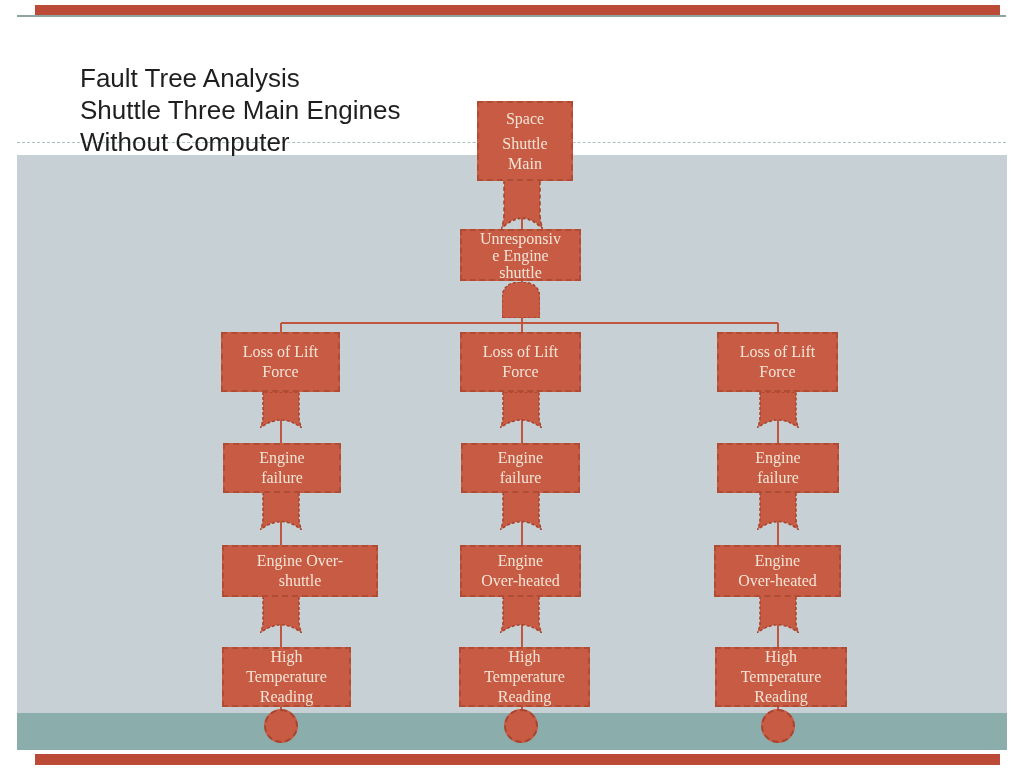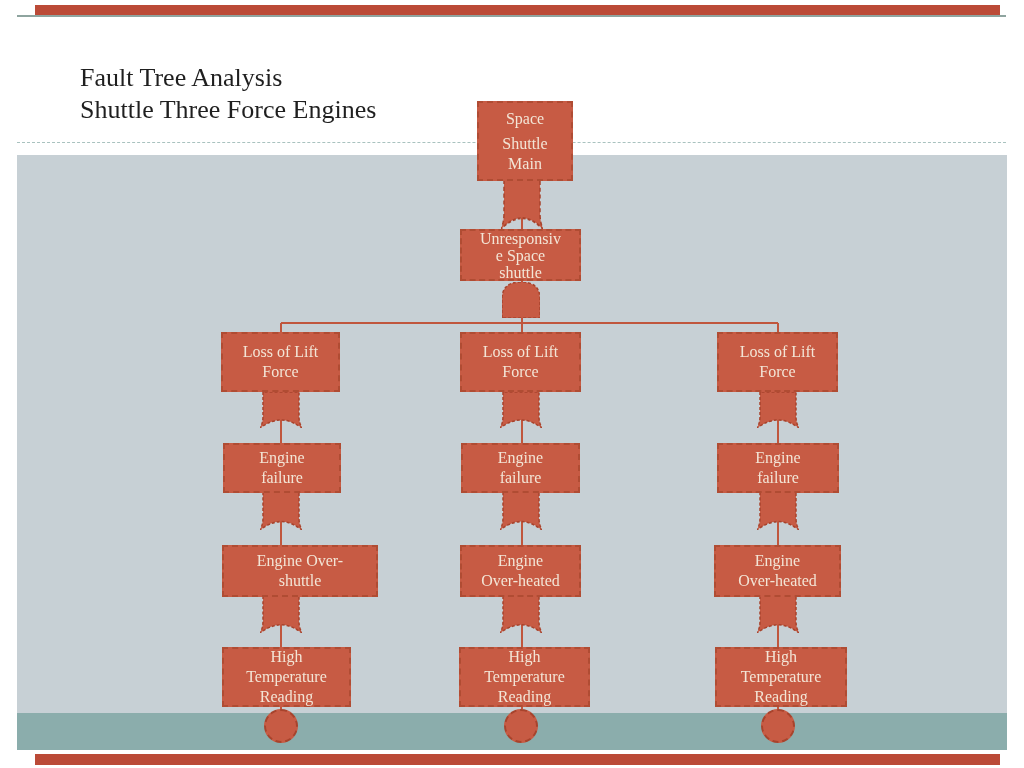--- a/index.html
+++ b/index.html
@@ -11,21 +11,21 @@
   .accent-bar.top{top:5px;}
   .accent-bar.bottom{top:754px;}
   .frame-line{position:absolute;left:17px;top:15px;width:989px;height:2px;background:#8ea49f;}
   .placeholder-dash{position:absolute;left:17px;top:142px;width:989px;height:0;
        border-top:1px dashed #a9c2bf;}
   .canvas-area{position:absolute;left:17px;top:155px;width:990px;height:558px;background:#c7d0d5;}
   .teal-band{position:absolute;left:17px;top:713px;width:990px;height:37px;background:#8badac;}
 
   
   .slide-title{position:absolute;left:80px;top:62px;color:#1f1f1f;
-       font-size:26px;line-height:32px;font-family:Liberation Serif, serif;}
+       font-size:26px;line-height:32px;font-family:Liberation Sans, sans-serif;}
 
   
   .vline{position:absolute;width:2px;background:#c0563d;}
   .hline{position:absolute;height:2px;background:#c0563d;}
 
   
   .node{position:absolute;background:#c75b44;border:2px dashed #b04c33;
        box-sizing:border-box;color:#f3e5d6;display:flex;flex-direction:column;
        align-items:center;justify-content:center;text-align:center;
        font-size:16px;line-height:20px;font-family:"Liberation Serif",serif;}
@@ -40,21 +40,22 @@
 
 <div class="accent-bar top"></div>
 <div class="frame-line"></div>
 <div class="placeholder-dash"></div>
 <div class="canvas-area"></div>
 <div class="teal-band"></div>
 <div class="accent-bar bottom"></div>
 
 <div class="slide-title">
   <div>Fault Tree Analysis</div>
-  <div>Shuttle Three Force Engines</div>
+  <div>Shuttle Three Main Engines</div>
+  <div>Without Computer</div>
 </div>
 
 <div class="vline" style="left:521px;top:181px;height:528px;"></div>
 <div class="hline" style="left:281px;top:322px;width:497px;"></div>
 <div class="vline" style="left:280px;top:323px;height:386px;"></div>
 <div class="vline" style="left:777px;top:323px;height:386px;"></div>
 
 <svg class="gate" style="left:501px;top:180px;" width="42" height="49" viewBox="0 0 42 36" preserveAspectRatio="none">
   <path d="M3,0 L3,25 Q3,31 0,36 Q11,28 21,28 Q31,28 42,36 Q39,31 39,25 L39,0 Z" fill="#c75b44" stroke="#a8432c" stroke-width="1.5" stroke-dasharray="3 2"></path>
 </svg>
@@ -93,21 +94,21 @@
   </svg>
 
 <div class="node root" style="left:477px;top:101px;width:96px;height:80px;">
   <span>Space</span>
   <span>Shuttle</span>
   <span>Main</span>
 </div>
 
 <div class="node tight" style="left:460px;top:229px;width:121px;height:52px;text-align:right;">
   <span>Unresponsiv</span>
-  <span>e Space</span>
+  <span>e Engine</span>
   <span>shuttle</span>
 </div>
 
 <div class="node" style="left:221px;top:332px;width:119px;height:60px;">
   <span>Loss of Lift</span>
   <span>Force</span>
 </div>
 <div class="node" style="left:223px;top:443px;width:118px;height:50px;">
   <span>Engine</span>
   <span>failure</span>

